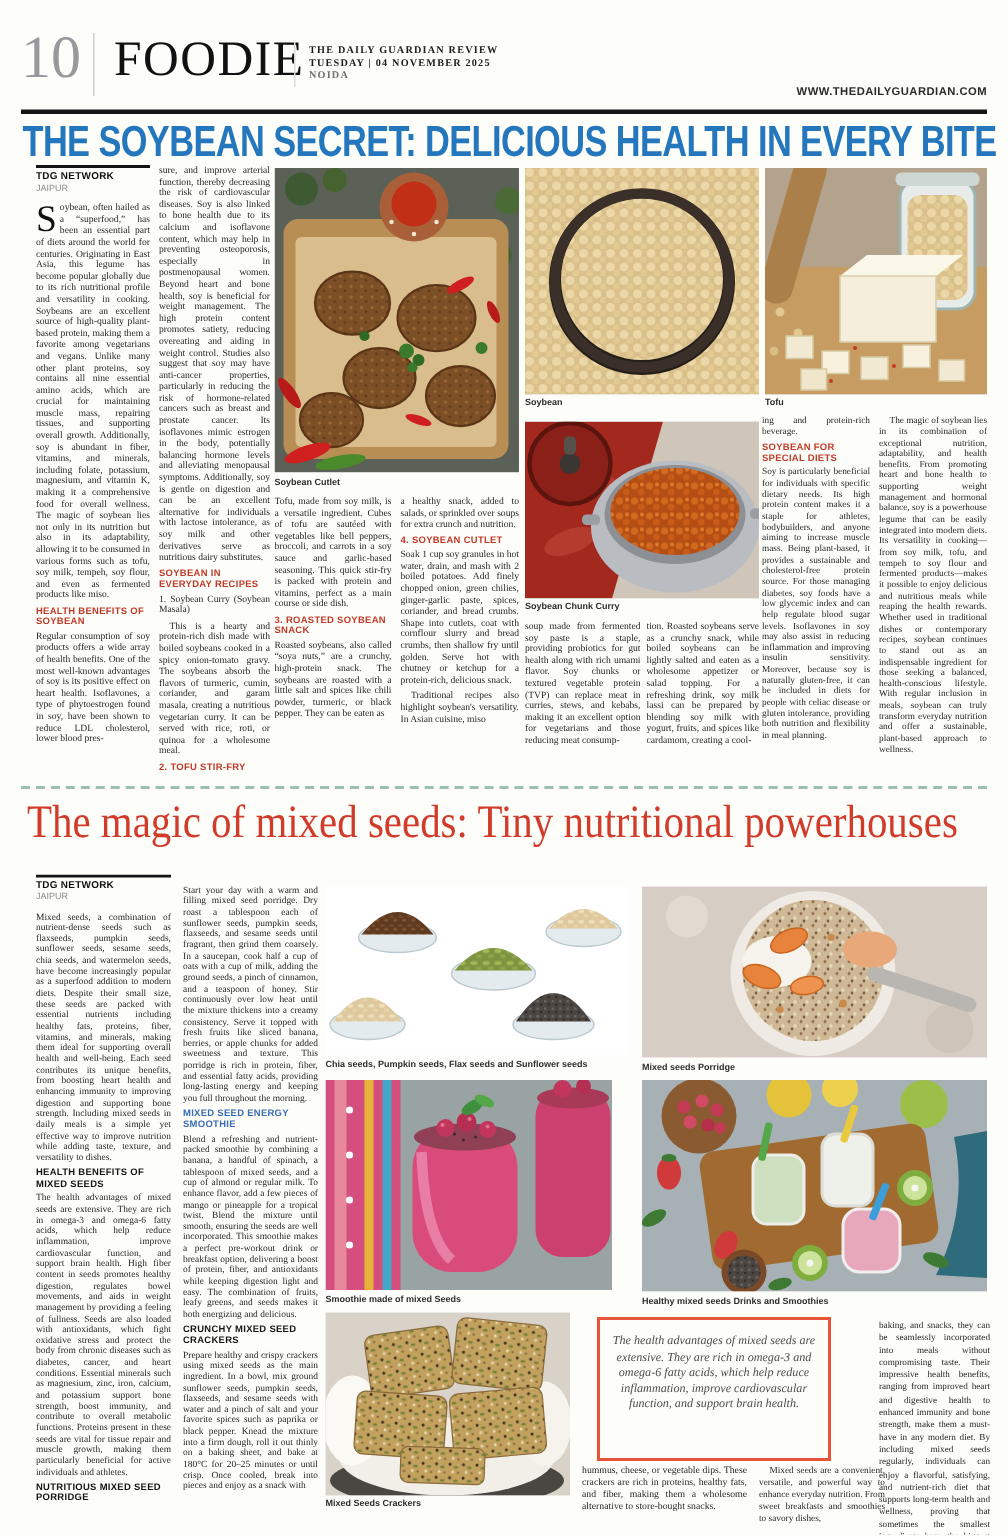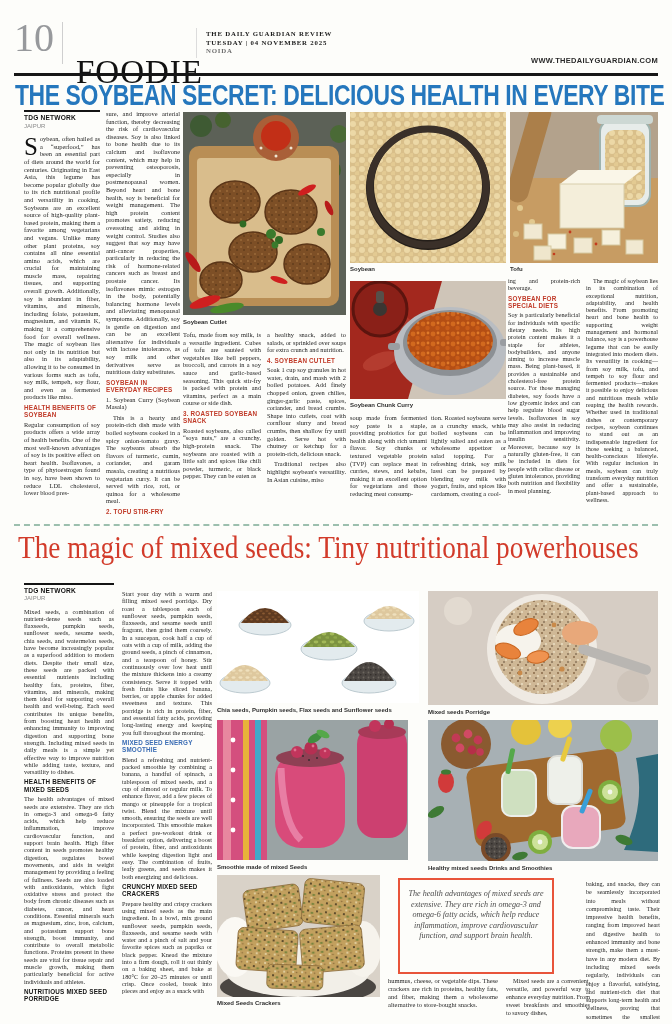--- a/index.html
+++ b/index.html
@@ -6,21 +6,21 @@
   .page {
     position:relative; width:672px; height:1024px; margin:0 auto;
     background:#fdfdfa; overflow:hidden;
     font-family:"Liberation Serif", serif; color:#1d1d1d;
   }
   
   .pageno { position:absolute; left:14px; top:16px; font-size:40px; line-height:44px;
             color:#97999c; font-family:"Liberation Serif",serif; }
   .hdr-vdiv { position:absolute; left:62px; top:22px; width:1px; height:42px; background:#cfcfcf; }
   .section-title { position:absolute; left:76px; top:20px; font-size:33px; line-height:40px;
-            color:#111; letter-spacing:1px; font-family:"Liberation Serif",serif;margin-top:32px; }
+            color:#111; letter-spacing:1px; font-family:"Liberation Serif",serif; }
   .hdr-vdiv2 { position:absolute; left:196px; top:28px; width:1px; height:30px; background:#dcdcdc; }
   .masthead { position:absolute; left:206px; top:30px; font-family:"Liberation Serif",serif;
             font-weight:bold; font-size:6.8px; line-height:8.6px; letter-spacing:0.8px; color:#1c1c1c; }
   .masthead .m3 { color:#6f6f6f; }
   .website { position:absolute; right:14px; top:56px; font-family:"Liberation Sans",sans-serif;
             font-weight:bold; font-size:7.5px; color:#2b2b2b; letter-spacing:0.3px; }
   .hdr-rule { position:absolute; left:14px; top:73px; width:644px; height:3px; background:#161616; }
 
   
   .headline1 { position:absolute; left:15px; top:79px; width:650px; white-space:nowrap;

